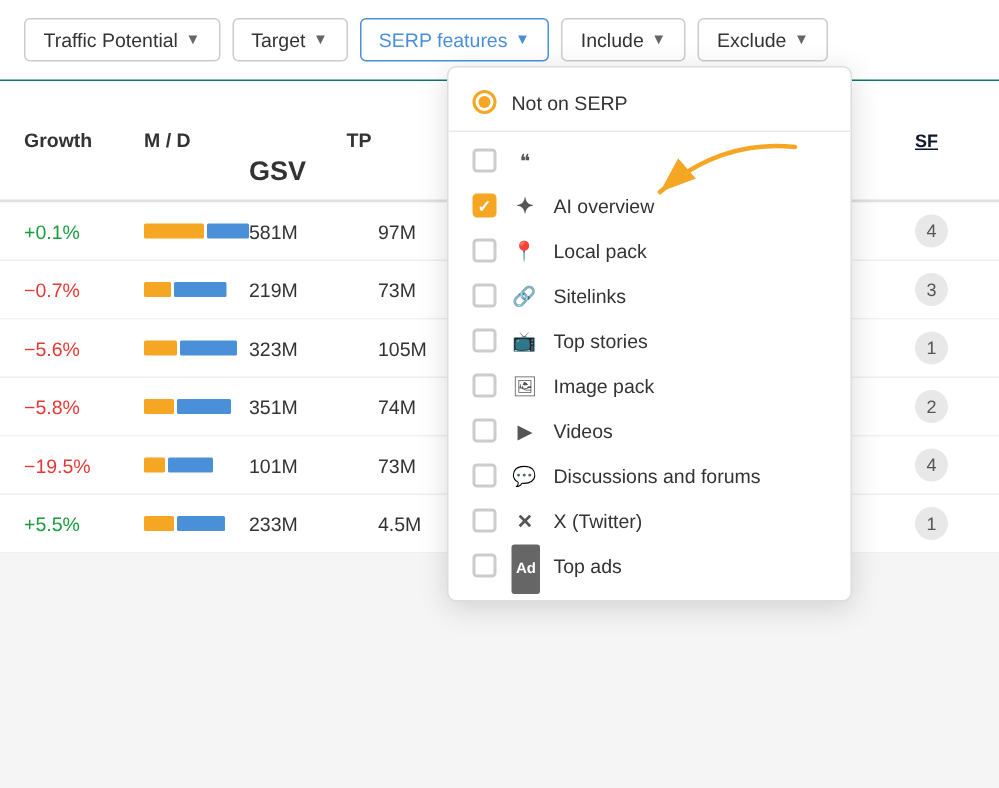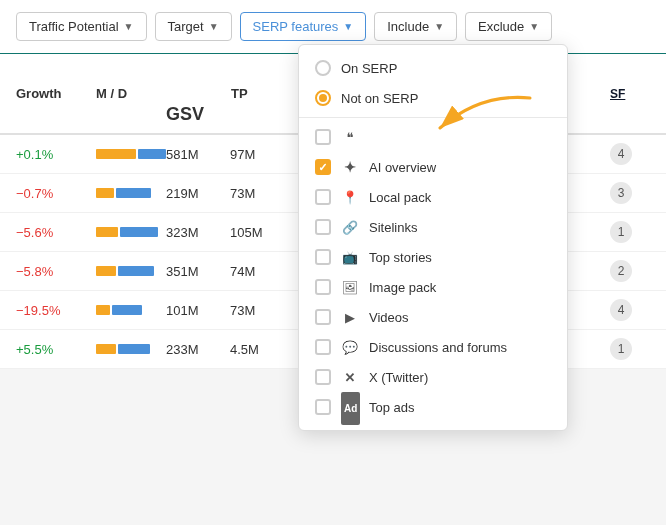--- a/index.html
+++ b/index.html
@@ -59,21 +59,21 @@
     .table-row {
       display: flex;
       align-items: center;
       padding: 8px 16px;
       border-bottom: 1px solid #f0f0f0;
       background: #fff;
     }
 
     .cell-growth { width: 80px; font-size: 13px; }
     .cell-md { width: 70px; }
-    .cell-gsv { width: 64px; font-size: 13px; color: #333; }
+    .cell-gsv { width: 86px; font-size: 13px; color: #333; }
     .cell-tp { width: 55px; font-size: 13px; color: #333; }
     .cell-sf { width: 40px; margin-left: auto; }
 
     .positive { color: #1a9c3e; }
     .negative { color: #e53935; }
 
     .mini-bar {
       display: flex;
       align-items: center;
       gap: 2px;
@@ -353,24 +353,20 @@
       </div>
     </div>
     <div class="cell-gsv">233M</div>
     <div class="cell-tp">4.5M</div>
     <div class="cell-sf"><span class="sf-badge">1</span></div>
   </div>
   </div>
 
 <div class="dropdown-overlay">
 
-  <div class="radio-item">
-    <div class="radio-circle"></div>
-    <span class="radio-label">On SERP</span>
-  </div>
 
   <div class="radio-item">
     <div class="radio-circle selected">
       <div class="radio-dot"></div>
     </div>
     <span class="radio-label">Not on SERP</span>
   </div>
 
   <div class="divider"></div>
 

